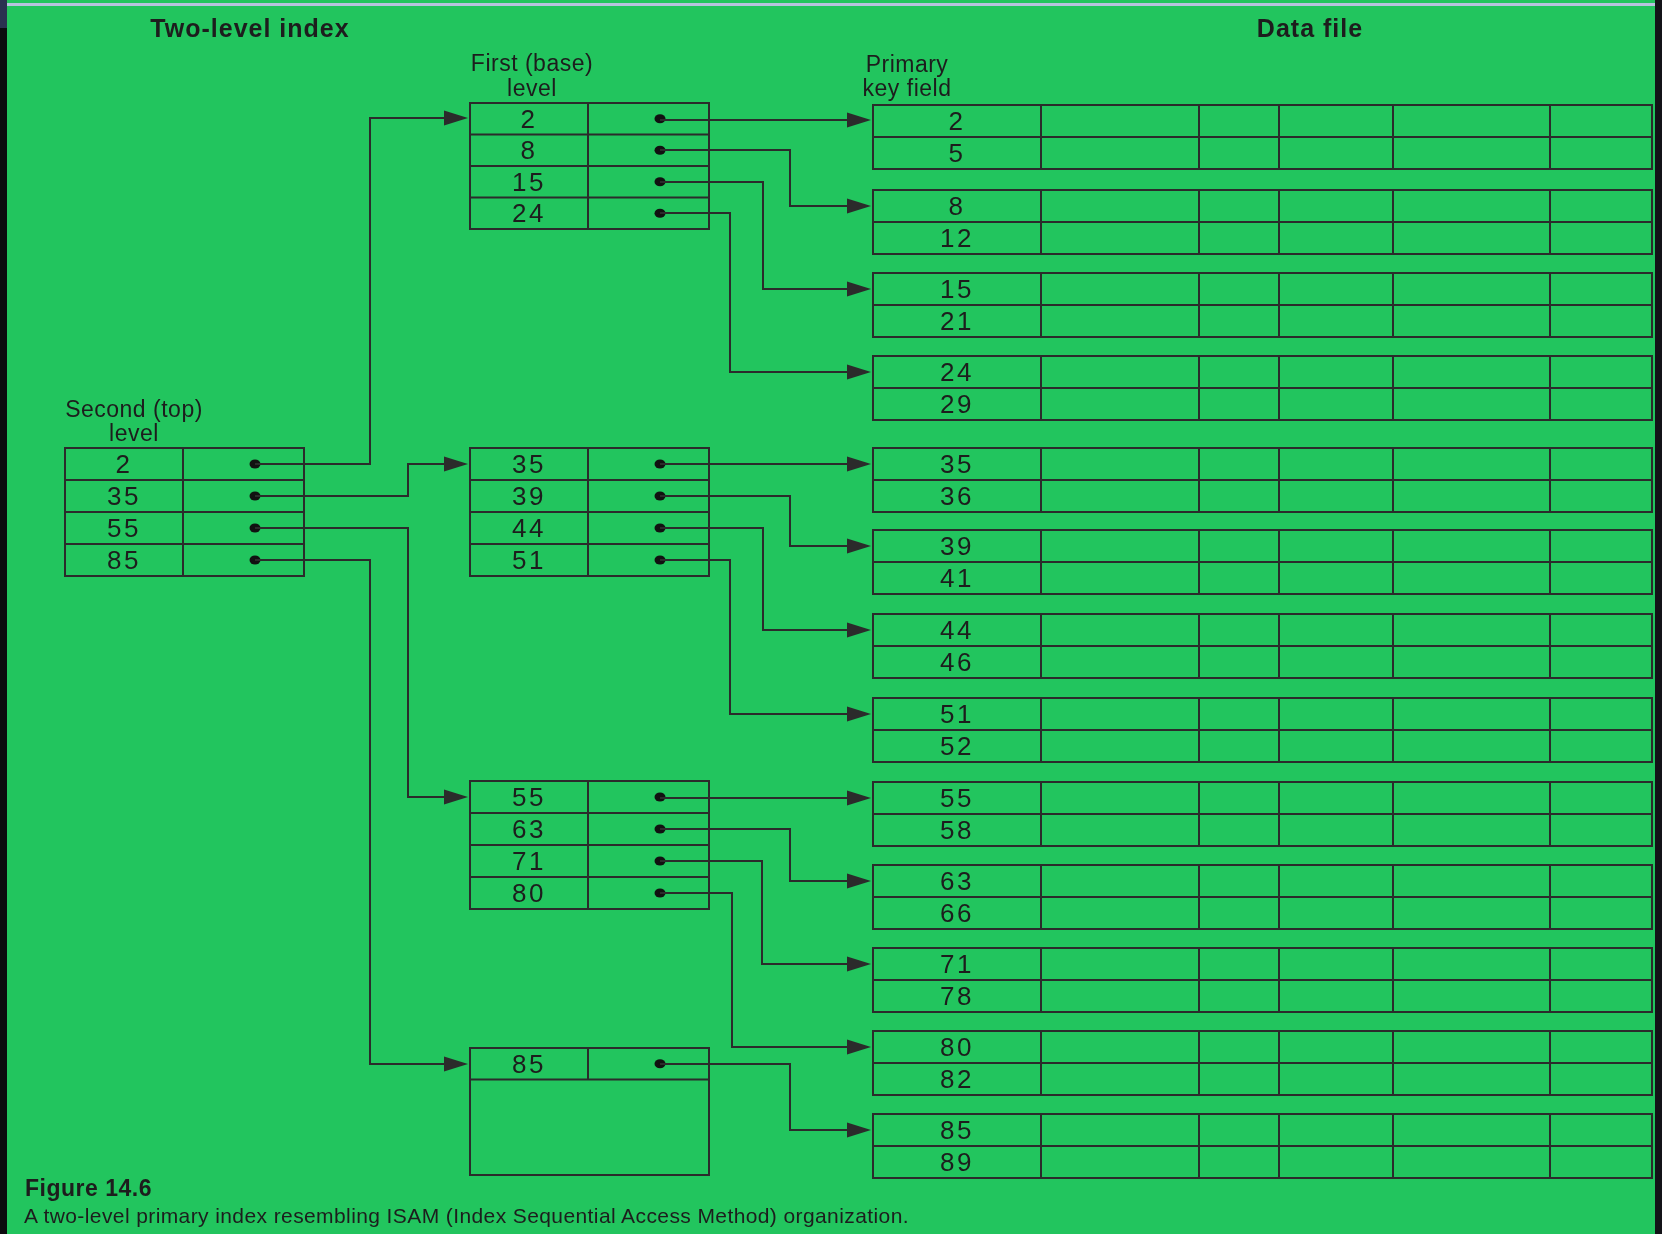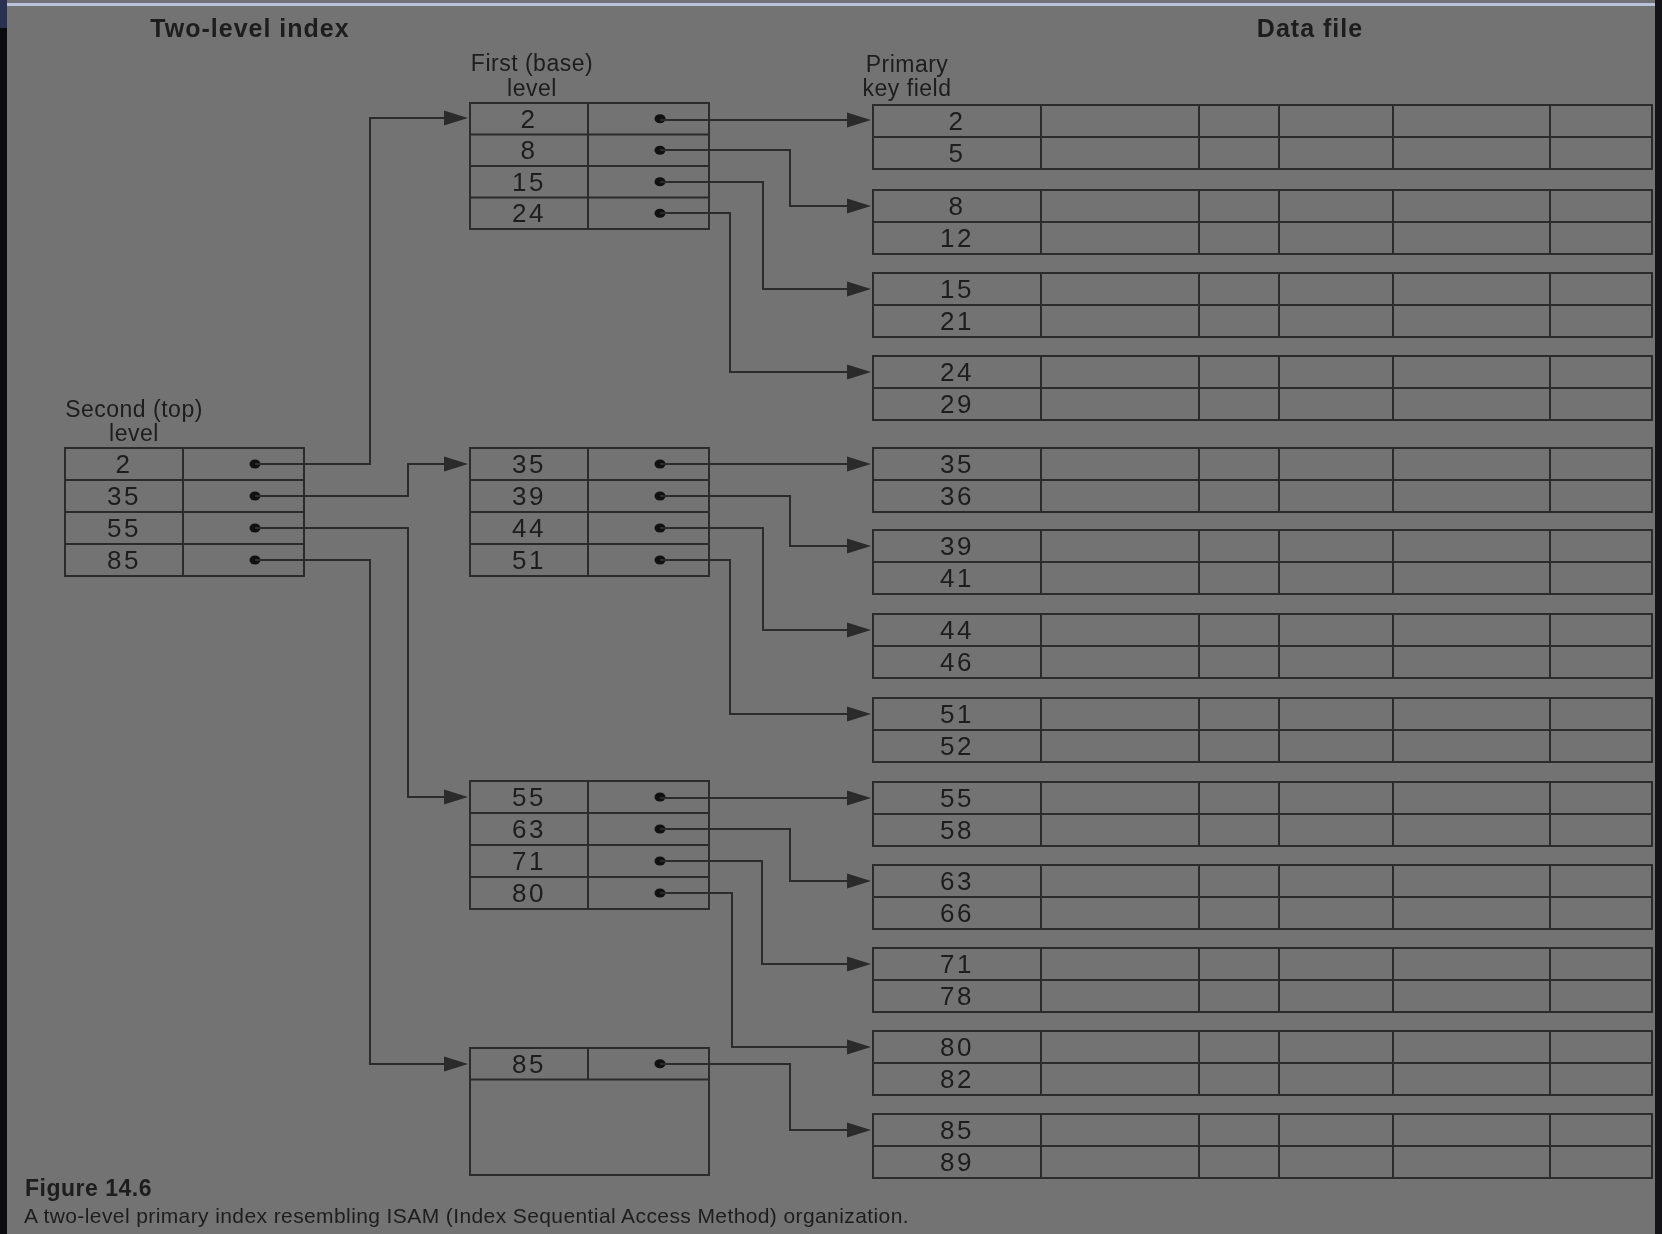--- a/index.html
+++ b/index.html
@@ -1,16 +1,16 @@
 <!DOCTYPE html>
 <html><head>
 <meta charset="utf-8">
 <style>
   html,body{margin:0;padding:0;background:#090a10;}
-  .stage{position:relative;width:1662px;height:1234px;background:#737373;overflow:hidden;}
+  .stage{position:relative;width:1662px;height:1234px;background:#22c55e;overflow:hidden;}
   svg{display:block;}
   text{fill:#1d1d1d;font-family:"Liberation Sans",sans-serif;}
   .hdr{font-size:25px;font-weight:bold;letter-spacing:1px;}
   .lbl{font-size:23px;letter-spacing:0.5px;}
   .key{font-size:26px;letter-spacing:2.5px;}
   .figl{font-size:23px;font-weight:bold;letter-spacing:0.5px;}
   .cap{font-size:21px;letter-spacing:0.4px;}
 </style>
 </head>
 <body>

